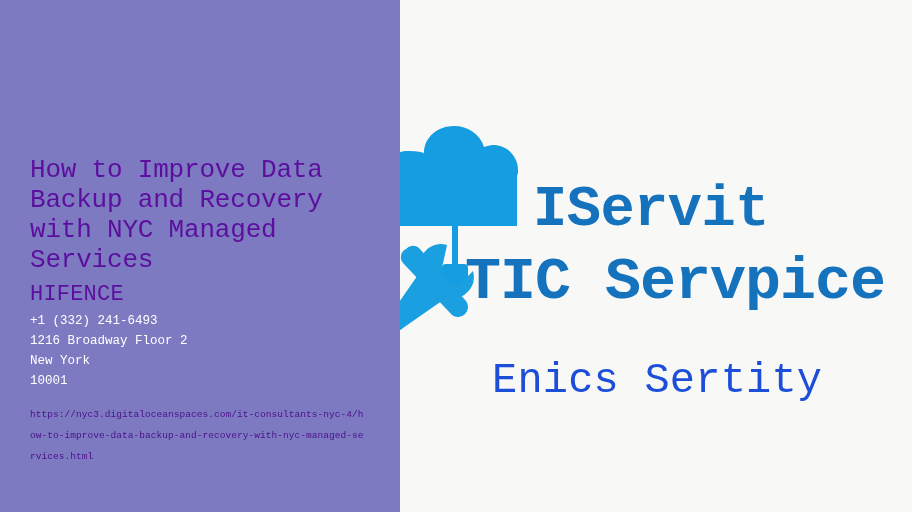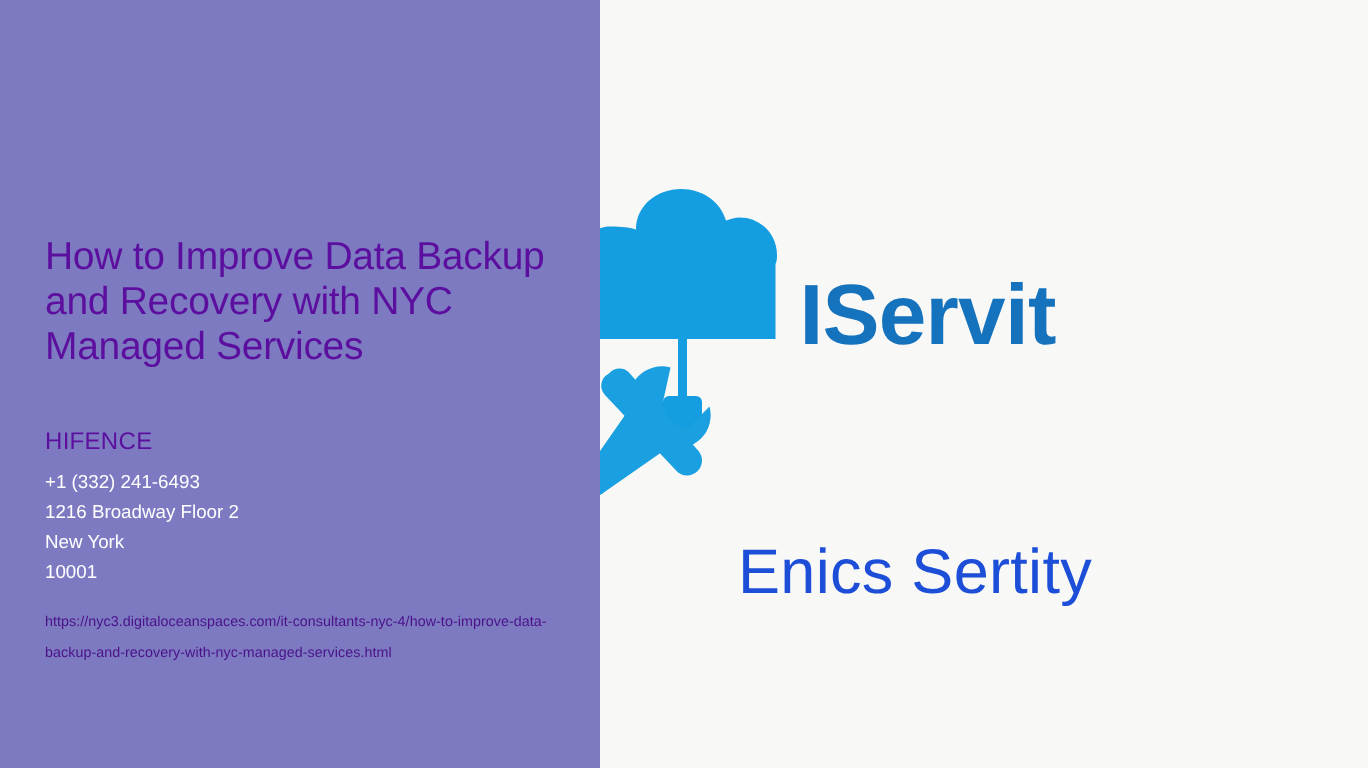--- a/index.html
+++ b/index.html
@@ -15,20 +15,21 @@
     font-family: "Liberation Sans", sans-serif;
     -webkit-font-smoothing: antialiased;
   }
 
   #page {
     position: relative;
     width: 912px;
     height: 512px;
     overflow: hidden;
     background: #f8f8f6;
+    font-family: Liberation Mono, monospace;
   }
 
   
   #left-panel {
     position: absolute;
     left: 0;
     top: 0;
     width: 400px;
     height: 512px;
     background: #7d7ac2;
@@ -46,21 +47,21 @@
     line-height: 30px;
     letter-spacing: -0.2px;
     color: #5c0f9e;
     word-wrap: break-word;
   }
 
   #brand-name {
     position: absolute;
     left: 30px;
     top: 285px;
-    font-size: 16px;
+    font-size: 22px;
     font-weight: 400;
     line-height: 20px;
     letter-spacing: 0.2px;
     color: #5c0f9e;
   }
 
   #contact-block {
     position: absolute;
     left: 30px;
     top: 311px;
@@ -180,17 +181,18 @@
         <path fill="#149de0" d="M58 139 h18 a4 4 0 0 1 4 4 v18 a4 4 0 0 1 -4 4 h-18 a4 4 0 0 1 -4 -4 v-18 a4 4 0 0 1 4 -4 Z"></path>
 
         <path fill="#1a9fe0" d="M59 120 a22 22 0 0 0 -27 27 L2 190 a9 9 0 0 0 13 13 l43 -30 a22 22 0 0 0 27 -27 l-14 14 l-14 -3 l-3 -14 Z"></path>
 
         <path fill="#1a9fe0" d="M18 124 a9 9 0 0 1 13 -1 L78 176 a10 10 0 0 1 -14 14 L15 138 a9 9 0 0 1 3 -14 Z"></path>
       </svg>
     </div>
 
     <div id="logo-wordmark-primary">IServit</div>
 
+    <div id="logo-wordmark-secondary">TIC Servpice</div>
 
     <div id="logo-tagline">Enics Sertity</div>
   </div>
 
 </div>
 
 </body></html>

